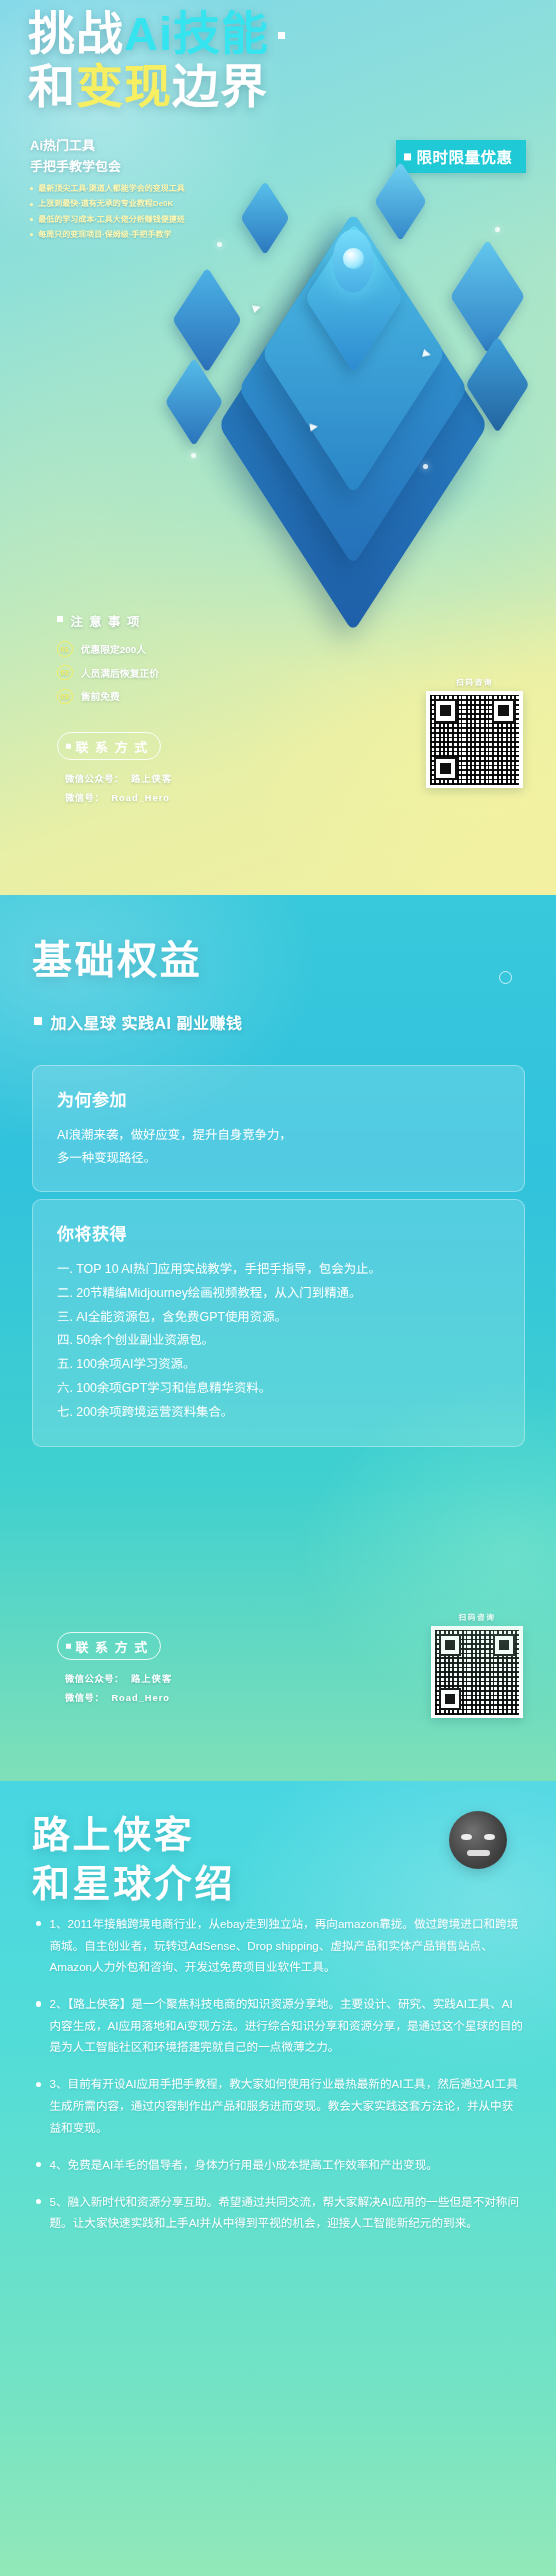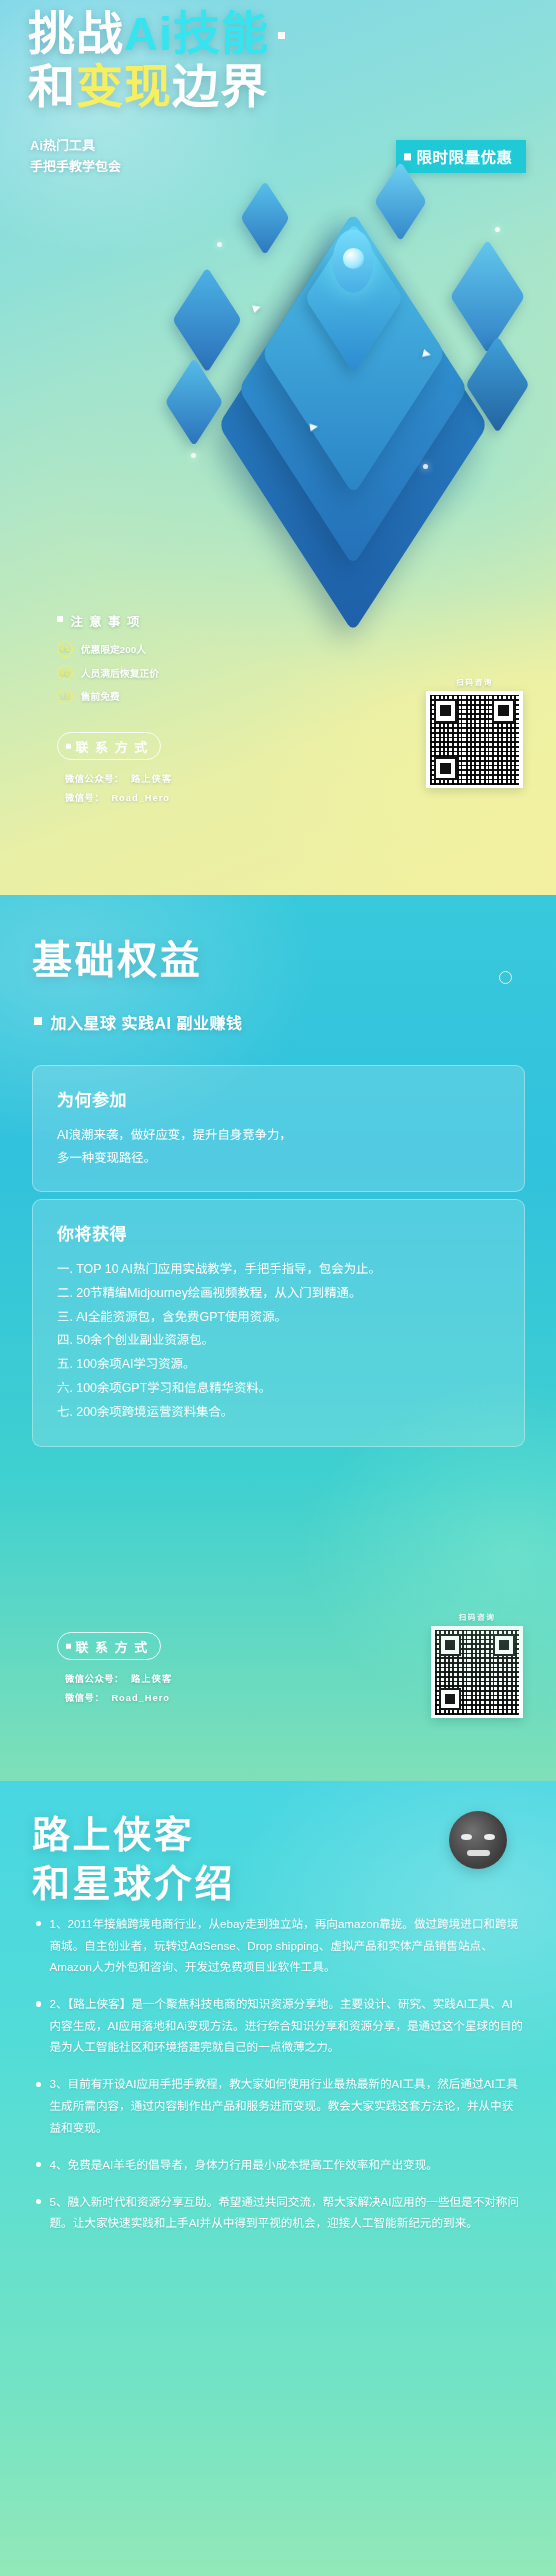--- a/index.html
+++ b/index.html
@@ -239,21 +239,20 @@
     text-shadow: 0 0.5px 2.6px rgba(10,60,80,0.22);
   }
   .note-idx {
     width: 15.5px; height: 15.5px;
     border: 1px solid #f6ef62;
     color: #f6ef62;
     border-radius: 50%;
     display: flex; align-items: center; justify-content: center;
     font-size: 7.7px;
     flex: 0 0 auto;
-    font-family: Liberation Mono, monospace;
   }
 
   .contact {
     position: absolute;
     left: 57px;
     top: 732px;
     width: 222px;
   }
   .contact-rows { margin-top: 10.3px; margin-left: 8px; }
   .contact-row {
@@ -506,20 +505,26 @@
       <div class="hero-line">
         <span class="tw">和</span><span class="ty">变现</span><span class="tw">边界</span>
       </div>
     </div>
 
     <div class="hero-sub">
       <div>Ai热门工具</div>
       <div>手把手教学包会</div>
     </div>
 
+    <ul class="hero-bullets">
+      <li>最新顶尖工具·渠道人都能学会的变现工具</li>
+      <li>上涨到最快·道有无承的专业教程De0K</li>
+      <li>最低的学习成本·工具大佬分析赚钱便捷班</li>
+      <li>每周只的变现项目·保姆级·手把手教学</li>
+    </ul>
 
     <div class="ribbon">限时限量优惠</div>
 
     <div class="iso-wrap">
       <div class="iso-shadow"></div>
       <div class="plate"></div>
       <div class="plate p2"></div>
       <div class="plate p3"></div>
       <div class="core"></div>
       <div class="core-top"></div>

